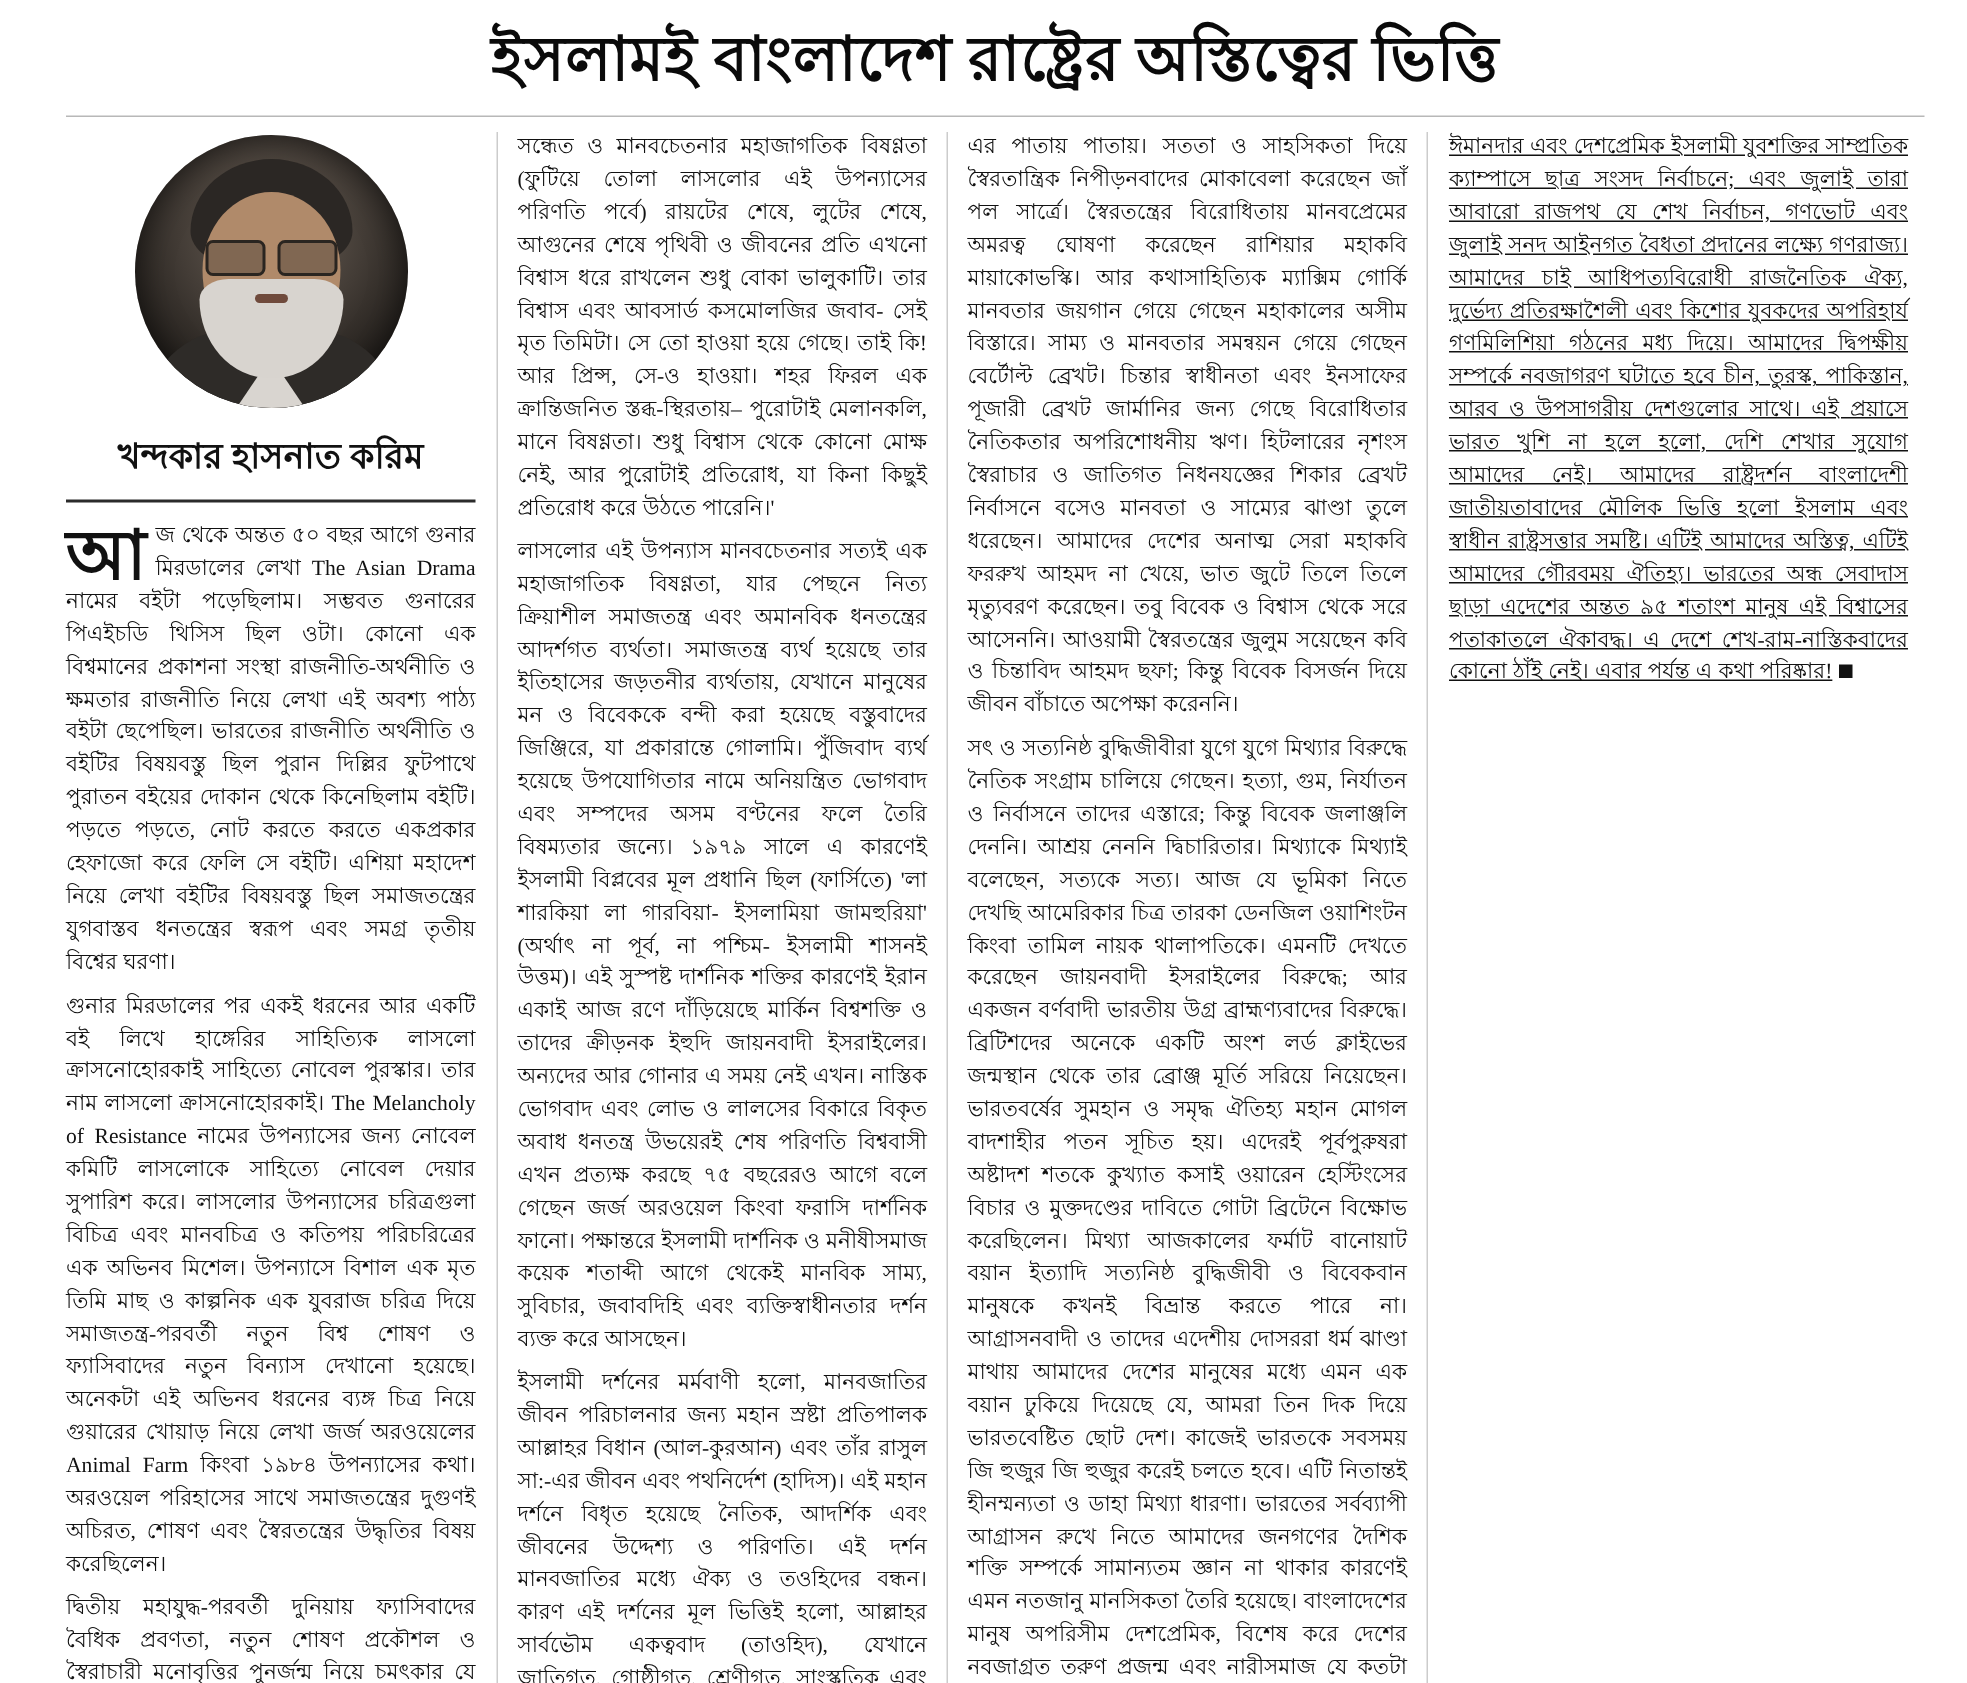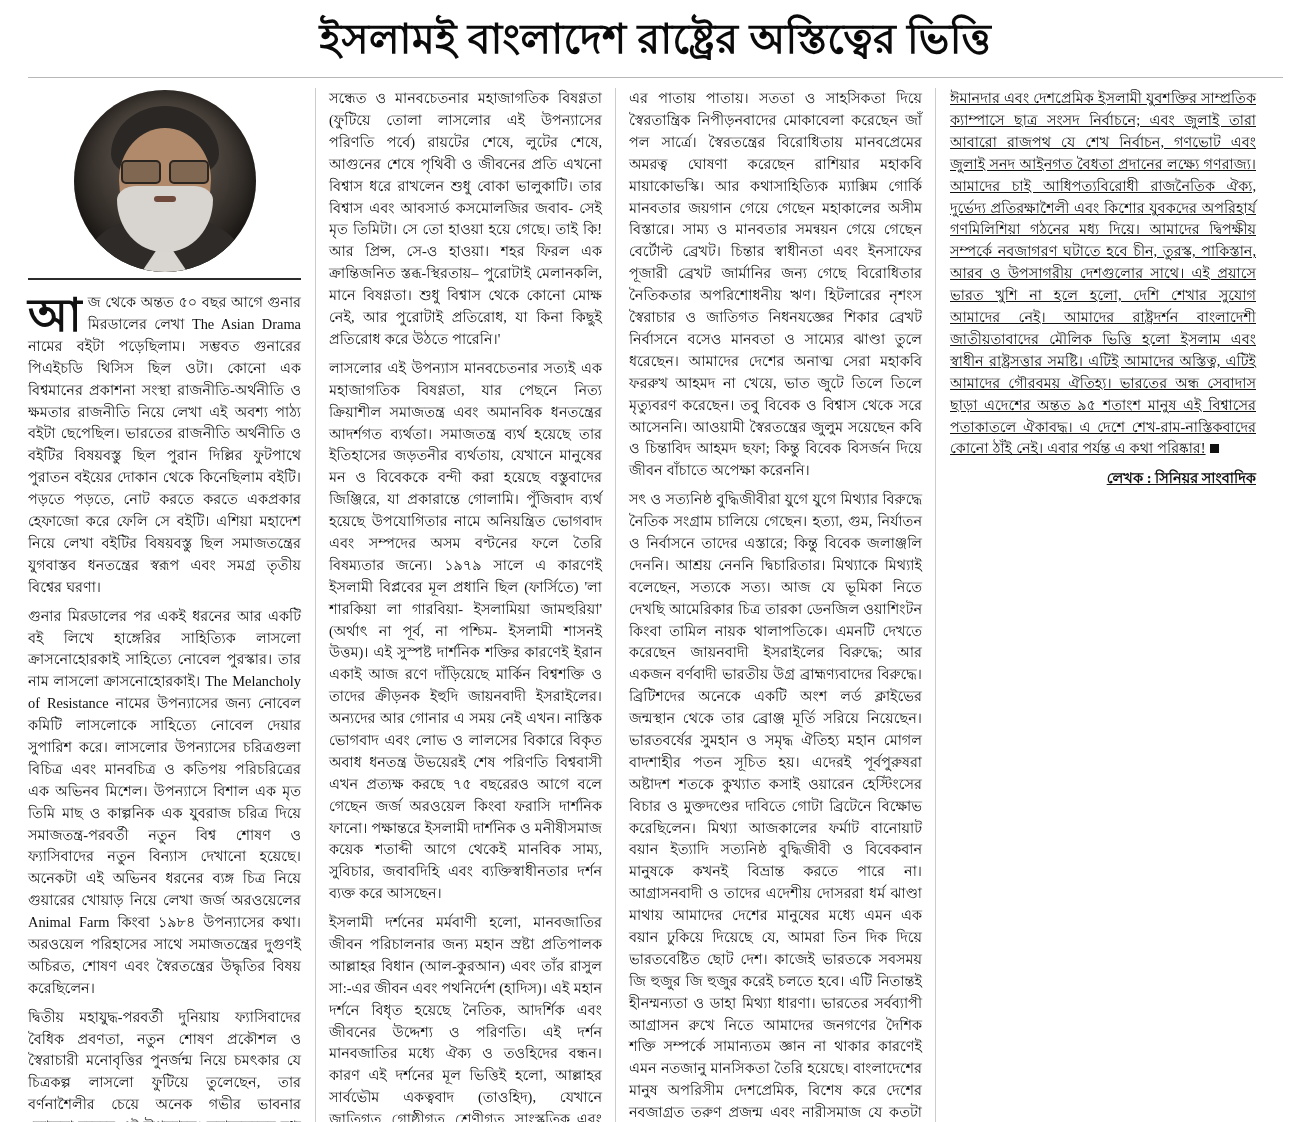--- a/index.html
+++ b/index.html
@@ -8,21 +8,21 @@
     background: #ffffff;
   }
   .page {
     width: 1311px;
     height: 1122px;
     position: relative;
     background: #ffffff;
     font-family: "Liberation Serif", serif;
     color: #111111;
     box-sizing: border-box;
-    padding: 10px 28px 6px 28px;
+    padding: 10px 28px 6px 44px;
     overflow: hidden;
   }
   .headline {
     text-align: center;
     font-family: "Liberation Serif", serif;
     font-weight: bold;
     font-size: 41px;
     line-height: 1.15;
     letter-spacing: 0.5px;
     color: #0a0a0a;
@@ -201,36 +201,36 @@
         <div class="portrait">
           <div class="p-body"></div>
           <div class="p-collar"></div>
           <div class="p-hair"></div>
           <div class="p-face"></div>
           <div class="p-beard"></div>
           <div class="p-lip"></div>
           <div class="p-glass"></div>
         </div>
       </div>
+      <div class="byline">খন্দকার হাসনাত করিম</div>
       <hr class="rule-byline">
       <p class="body first">আজ থেকে অন্তত ৫০ বছর আগে গুনার মিরডালের লেখা The Asian Drama নামের বইটা পড়েছিলাম। সম্ভবত গুনারের পিএইচডি থিসিস ছিল ওটা। কোনো এক বিশ্বমানের প্রকাশনা সংস্থা রাজনীতি-অর্থনীতি ও ক্ষমতার রাজনীতি নিয়ে লেখা এই অবশ্য পাঠ্য বইটা ছেপেছিল। ভারতের রাজনীতি অর্থনীতি ও বইটির বিষয়বস্তু ছিল পুরান দিল্লির ফুটপাথে পুরাতন বইয়ের দোকান থেকে কিনেছিলাম বইটি। পড়তে পড়তে, নোট করতে করতে একপ্রকার হেফাজো করে ফেলি সে বইটি। এশিয়া মহাদেশ নিয়ে লেখা বইটির বিষয়বস্তু ছিল সমাজতন্ত্রের যুগবাস্তব ধনতন্ত্রের স্বরূপ এবং সমগ্র তৃতীয় বিশ্বের ঘরণা।</p>
       <p class="body">গুনার মিরডালের পর একই ধরনের আর একটি বই লিখে হাঙ্গেরির সাহিত্যিক লাসলো ক্রাসনোহোরকাই সাহিত্যে নোবেল পুরস্কার। তার নাম লাসলো ক্রাসনোহোরকাই। The Melancholy of Resistance নামের উপন্যাসের জন্য নোবেল কমিটি লাসলোকে সাহিত্যে নোবেল দেয়ার সুপারিশ করে। লাসলোর উপন্যাসের চরিত্রগুলা বিচিত্র এবং মানবচিত্র ও কতিপয় পরিচরিত্রের এক অভিনব মিশেল। উপন্যাসে বিশাল এক মৃত তিমি মাছ ও কাল্পনিক এক যুবরাজ চরিত্র দিয়ে সমাজতন্ত্র-পরবর্তী নতুন বিশ্ব শোষণ ও ফ্যাসিবাদের নতুন বিন্যাস দেখানো হয়েছে। অনেকটা এই অভিনব ধরনের ব্যঙ্গ চিত্র নিয়ে গুয়ারের খোয়াড় নিয়ে লেখা জর্জ অরওয়েলের Animal Farm কিংবা ১৯৮৪ উপন্যাসের কথা। অরওয়েল পরিহাসের সাথে সমাজতন্ত্রের দুগুণই অচিরত, শোষণ এবং স্বৈরতন্ত্রের উদ্ধৃতির বিষয় করেছিলেন।</p>
       <p class="body">দ্বিতীয় মহাযুদ্ধ-পরবর্তী দুনিয়ায় ফ্যাসিবাদের বৈধিক প্রবণতা, নতুন শোষণ প্রকৌশল ও স্বৈরাচারী মনোবৃত্তির পুনর্জন্ম নিয়ে চমৎকার যে চিত্রকল্প লাসলো ফুটিয়ে তুলেছেন, তার বর্ণনাশৈলীর চেয়ে অনেক গভীর ভাবনার দ্যোতনা রয়েছে এই উপন্যাসে। সমাজতন্ত্রের মধ্য দিয়ে বেড়ে ওঠা যুগোশ্লাভিয়ায় যেমন নতুন করে জন্ম নেয় জার্মানদের মতো জাতিগত নিধনযজ্ঞ (যার সাক্ষী মুসলিম অধ্যুষিত বসনিয়া-হার্জেগোভিনা), সমাজতন্ত্র খোলসে ঢাকা তার দেশ হাঙ্গেরির জাতিগত দাঙ্গা, মানব বসতিতে ঘৃণার অঙ্গন দিয়ে প্রাণনাশের ফ্যাসিচক্রতা, হতাশা ও নেশা-মাদকতার চিত্রের অপরাংের স্বর্গরাজ্য এবং নতুন নতুন শোষণের কৌশলপট– এগুলোই ফুটে উঠেছে লাসলোদের 'মেলানকলি অব রেজিস্ট্যান্স' (প্রতিরোধের বিষণ্ণতা) নামক উপন্যাসে। লেখকের আপন মানসচরিত্র 'ভালুকা' যেন যাবতীয় স্বৈরাচার-বেইনসাফির বিরুদ্ধে এক বেবার প্রতীক। এ কালে প্রকাশিত অন্যায়ের বিরুদ্ধে এক ধর্মপ্রাণ মানুষের বিবেকের দহন-যন্ত্রণা। গ্রন্থ-আলোচক মাসরুর আরেফিন অতি স্পর্শকাতরতার সাথেই বলেছেন : 'রেজিম পরিবর্তনের ভেতরে নিহিত ফ্যাসিবাদের</p>
     </div>
 
     <div class="col col2">
       <p class="body">সন্ধেত ও মানবচেতনার মহাজাগতিক বিষণ্ণতা (ফুটিয়ে তোলা লাসলোর এই উপন্যাসের পরিণতি পর্বে) রায়টের শেষে, লুটের শেষে, আগুনের শেষে পৃথিবী ও জীবনের প্রতি এখনো বিশ্বাস ধরে রাখলেন শুধু বোকা ভালুকাটি। তার বিশ্বাস এবং আবসার্ড কসমোলজির জবাব- সেই মৃত তিমিটা। সে তো হাওয়া হয়ে গেছে। তাই কি! আর প্রিন্স, সে-ও হাওয়া। শহর ফিরল এক ক্রান্তিজনিত স্তব্ধ-স্থিরতায়– পুরোটাই মেলানকলি, মানে বিষণ্ণতা। শুধু বিশ্বাস থেকে কোনো মোক্ষ নেই, আর পুরোটাই প্রতিরোধ, যা কিনা কিছুই প্রতিরোধ করে উঠতে পারেনি।'</p>
       <p class="body">লাসলোর এই উপন্যাস মানবচেতনার সত্যই এক মহাজাগতিক বিষণ্ণতা, যার পেছনে নিত্য ক্রিয়াশীল সমাজতন্ত্র এবং অমানবিক ধনতন্ত্রের আদর্শগত ব্যর্থতা। সমাজতন্ত্র ব্যর্থ হয়েছে তার ইতিহাসের জড়তনীর ব্যর্থতায়, যেখানে মানুষের মন ও বিবেককে বন্দী করা হয়েছে বস্তুবাদের জিঞ্জিরে, যা প্রকারান্তে গোলামি। পুঁজিবাদ ব্যর্থ হয়েছে উপযোগিতার নামে অনিয়ন্ত্রিত ভোগবাদ এবং সম্পদের অসম বণ্টনের ফলে তৈরি বিষম্যতার জন্যে। ১৯৭৯ সালে এ কারণেই ইসলামী বিপ্লবের মূল প্রধানি ছিল (ফার্সিতে) 'লা শারকিয়া লা গারবিয়া- ইসলামিয়া জামহুরিয়া' (অর্থাৎ না পূর্ব, না পশ্চিম- ইসলামী শাসনই উত্তম)। এই সুস্পষ্ট দার্শনিক শক্তির কারণেই ইরান একাই আজ রণে দাঁড়িয়েছে মার্কিন বিশ্বশক্তি ও তাদের ক্রীড়নক ইহুদি জায়নবাদী ইসরাইলের। অন্যদের আর গোনার এ সময় নেই এখন। নাস্তিক ভোগবাদ এবং লোভ ও লালসের বিকারে বিকৃত অবাধ ধনতন্ত্র উভয়েরই শেষ পরিণতি বিশ্ববাসী এখন প্রত্যক্ষ করছে ৭৫ বছরেরও আগে বলে গেছেন জর্জ অরওয়েল কিংবা ফরাসি দার্শনিক ফানো। পক্ষান্তরে ইসলামী দার্শনিক ও মনীষীসমাজ কয়েক শতাব্দী আগে থেকেই মানবিক সাম্য, সুবিচার, জবাবদিহি এবং ব্যক্তিস্বাধীনতার দর্শন ব্যক্ত করে আসছেন।</p>
       <p class="body">ইসলামী দর্শনের মর্মবাণী হলো, মানবজাতির জীবন পরিচালনার জন্য মহান স্রষ্টা প্রতিপালক আল্লাহর বিধান (আল-কুরআন) এবং তাঁর রাসুল সা:-এর জীবন এবং পথনির্দেশ (হাদিস)। এই মহান দর্শনে বিধৃত হয়েছে নৈতিক, আদর্শিক এবং জীবনের উদ্দেশ্য ও পরিণতি। এই দর্শন মানবজাতির মধ্যে ঐক্য ও তওহিদের বন্ধন। কারণ এই দর্শনের মূল ভিত্তিই হলো, আল্লাহর সার্বভৌম একত্ববাদ (তাওহিদ), যেখানে জাতিগত, গোষ্ঠীগত, শ্রেণীগত, সাংস্কৃতিক এবং কোনো প্রকারের অন্যায় ও স্বার্থ সঞ্চাতের সুযোগ নেই। এই অন্যত্রের কারণেই সৃষ্টির সূচনা থেকে আজ পর্যন্ত মানুষে মানুষে বিভেদ হত্যা, নির্যাতন, জুলুম, শোষণ এবং বস্তুগত সম্পদ ও ক্ষমতার সম্ভাবতে। ইসলামী জীবন দর্শনের অন্যান্য মৌলিক ভিত্তির মধ্যে রয়েছে– সুবিচার (ইনসাফ), ক্ষমা ও মানবাধিকার (মানবিকতা), সততা এবং স্বাধীনতা, আদর্শ মানবচরিত্র গঠন (আখলাক), সামাজিক দায়বদ্ধতা (জাকাত-সদকাহ), জবাবদিহি, পরকালের চিন্তা এবং শেষবিচার, আধ্যাত্মিকতা এবং বস্তুগত উন্নতির পাশাপাশি নৈতিক উন্নতি ও আধ্যাত্মিক উত্থানের বাকুলতা, সর্বশ্রী ও ভাবনায় শুধু আল্লাহরই সন্তুষ্টি অর্জনের আকুলতা তথা স্রষ্টার প্রতি কৃতজ্ঞতা এবং সৃষ্টির সেবা। তাই তো এই দর্শনের ঋণে আবদ্ধ বিশ্বের তাবত দর্শন। মার্কসের প্রত্যক্ষ ধারার পরোক্ষ ভাবনায়, মানসিকতায় ও মননশীলতায়। জগৎজুড়ে নীতি ও নৈতিকতার আদর্শ সর্বপেক্ষা বেশি ঋণী ইসলামের প্রতি। কার্ল মার্কস লিখেছেন, 'দার্শনিকরা মানবজাতির ইতিহাস বর্ণনা করে গেছেন; কিন্তু মূল কাজটি হলো ইতিহাসে পরিবর্তন আনা।' ইতিহাস বদলানোর এই দুরূহ কাজটি করে গেছেন ইসলামী দার্শনিক ও চিন্তাবিদরা। তাদের ঐশী সার্বভৌমত্বের দর্শনে প্রভাবিত হয়েছে পাশ্চাত্য দর্শন। সে কথা নির্দ্বিধায় কবুল করেছেন বার্টান্ড রাসেল তার অমর গ্রন্থ History of Western Philosophy-</p>
     </div>
 
     <div class="col col3">
       <p class="body">এর পাতায় পাতায়। সততা ও সাহসিকতা দিয়ে স্বৈরতান্ত্রিক নিপীড়নবাদের মোকাবেলা করেছেন জাঁ পল সার্ত্রে। স্বৈরতন্ত্রের বিরোধিতায় মানবপ্রেমের অমরত্ব ঘোষণা করেছেন রাশিয়ার মহাকবি মায়াকোভস্কি। আর কথাসাহিত্যিক ম্যাক্সিম গোর্কি মানবতার জয়গান গেয়ে গেছেন মহাকালের অসীম বিস্তারে। সাম্য ও মানবতার সমন্বয়ন গেয়ে গেছেন বের্টোল্ট ব্রেখট। চিন্তার স্বাধীনতা এবং ইনসাফের পূজারী ব্রেখট জার্মানির জন্য গেছে বিরোধিতার নৈতিকতার অপরিশোধনীয় ঋণ। হিটলারের নৃশংস স্বৈরাচার ও জাতিগত নিধনযজ্ঞের শিকার ব্রেখট নির্বাসনে বসেও মানবতা ও সাম্যের ঝাণ্ডা তুলে ধরেছেন। আমাদের দেশের অনাত্ম সেরা মহাকবি ফররুখ আহমদ না খেয়ে, ভাত জুটে তিলে তিলে মৃত্যুবরণ করেছেন। তবু বিবেক ও বিশ্বাস থেকে সরে আসেননি। আওয়ামী স্বৈরতন্ত্রের জুলুম সয়েছেন কবি ও চিন্তাবিদ আহমদ ছফা; কিন্তু বিবেক বিসর্জন দিয়ে জীবন বাঁচাতে অপেক্ষা করেননি।</p>
       <p class="body">সৎ ও সত্যনিষ্ঠ বুদ্ধিজীবীরা যুগে যুগে মিথ্যার বিরুদ্ধে নৈতিক সংগ্রাম চালিয়ে গেছেন। হত্যা, গুম, নির্যাতন ও নির্বাসনে তাদের এস্তারে; কিন্তু বিবেক জলাঞ্জলি দেননি। আশ্রয় নেননি দ্বিচারিতার। মিথ্যাকে মিথ্যাই বলেছেন, সত্যকে সত্য। আজ যে ভূমিকা নিতে দেখছি আমেরিকার চিত্র তারকা ডেনজিল ওয়াশিংটন কিংবা তামিল নায়ক থালাপতিকে। এমনটি দেখতে করেছেন জায়নবাদী ইসরাইলের বিরুদ্ধে; আর একজন বর্ণবাদী ভারতীয় উগ্র ব্রাহ্মণ্যবাদের বিরুদ্ধে। ব্রিটিশদের অনেকে একটি অংশ লর্ড ক্লাইভের জন্মস্থান থেকে তার ব্রোঞ্জ মূর্তি সরিয়ে নিয়েছেন। ভারতবর্ষের সুমহান ও সমৃদ্ধ ঐতিহ্য মহান মোগল বাদশাহীর পতন সূচিত হয়। এদেরই পূর্বপুরুষরা অষ্টাদশ শতকে কুখ্যাত কসাই ওয়ারেন হেস্টিংসের বিচার ও মুক্তদণ্ডের দাবিতে গোটা ব্রিটেনে বিক্ষোভ করেছিলেন। মিথ্যা আজকালের ফর্মাট বানোয়াট বয়ান ইত্যাদি সত্যনিষ্ঠ বুদ্ধিজীবী ও বিবেকবান মানুষকে কখনই বিভ্রান্ত করতে পারে না। আগ্রাসনবাদী ও তাদের এদেশীয় দোসররা ধর্ম ঝাণ্ডা মাথায় আমাদের দেশের মানুষের মধ্যে এমন এক বয়ান ঢুকিয়ে দিয়েছে যে, আমরা তিন দিক দিয়ে ভারতবেষ্টিত ছোট দেশ। কাজেই ভারতকে সবসময় জি হুজুর জি হুজুর করেই চলতে হবে। এটি নিতান্তই হীনম্মন্যতা ও ডাহা মিথ্যা ধারণা। ভারতের সর্বব্যাপী আগ্রাসন রুখে নিতে আমাদের জনগণের দৈশিক শক্তি সম্পর্কে সামান্যতম জ্ঞান না থাকার কারণেই এমন নতজানু মানসিকতা তৈরি হয়েছে। বাংলাদেশের মানুষ অপরিসীম দেশপ্রেমিক, বিশেষ করে দেশের নবজাগ্রত তরুণ প্রজন্ম এবং নারীসমাজ যে কতটা সাহসী তার দিয়েছেন ২০২৪ সালের বর্ষা-বিপ্লবে, এর প্রমাণ পাওয়া গেছে সৎ,</p>
     </div>
 
     <div class="col col4">
       <p class="body"><span>ঈমানদার এবং দেশপ্রেমিক ইসলামী যুবশক্তির সাম্প্রতিক ক্যাম্পাসে ছাত্র সংসদ নির্বাচনে; এবং জুলাই তারা আবারো রাজপথ যে শেখ নির্বাচন, গণভোট এবং জুলাই সনদ আইনগত বৈধতা প্রদানের লক্ষ্যে গণরাজ্য। আমাদের চাই আধিপত্যবিরোধী রাজনৈতিক ঐক্য, দুর্ভেদ্য প্রতিরক্ষাশৈলী এবং কিশোর যুবকদের অপরিহার্য গণমিলিশিয়া গঠনের মধ্য দিয়ে। আমাদের দ্বিপক্ষীয় সম্পর্কে নবজাগরণ ঘটাতে হবে চীন, তুরস্ক, পাকিস্তান, আরব ও উপসাগরীয় দেশগুলোর সাথে। এই প্রয়াসে ভারত খুশি না হলে হলো, দেশি শেখার সুযোগ আমাদের নেই। আমাদের রাষ্ট্রদর্শন বাংলাদেশী জাতীয়তাবাদের মৌলিক ভিত্তি হলো ইসলাম এবং স্বাধীন রাষ্ট্রসত্তার সমষ্টি। এটিই আমাদের অস্তিত্ব, এটিই আমাদের গৌরবময় ঐতিহ্য। ভারতের অন্ধ সেবাদাস ছাড়া এদেশের অন্তত ৯৫ শতাংশ মানুষ এই বিশ্বাসের পতাকাতলে ঐকাবদ্ধ। এ দেশে শেখ-রাম-নাস্তিকবাদের কোনো ঠাঁই নেই। এবার পর্যন্ত এ কথা পরিষ্কার!</span><span class="endmark"></span></p>
-      <div class="credit">লেখক : সিনিয়র সাংবাদিক</div>
     </div>
 
   </div>
 </div>
 
 </body></html>

